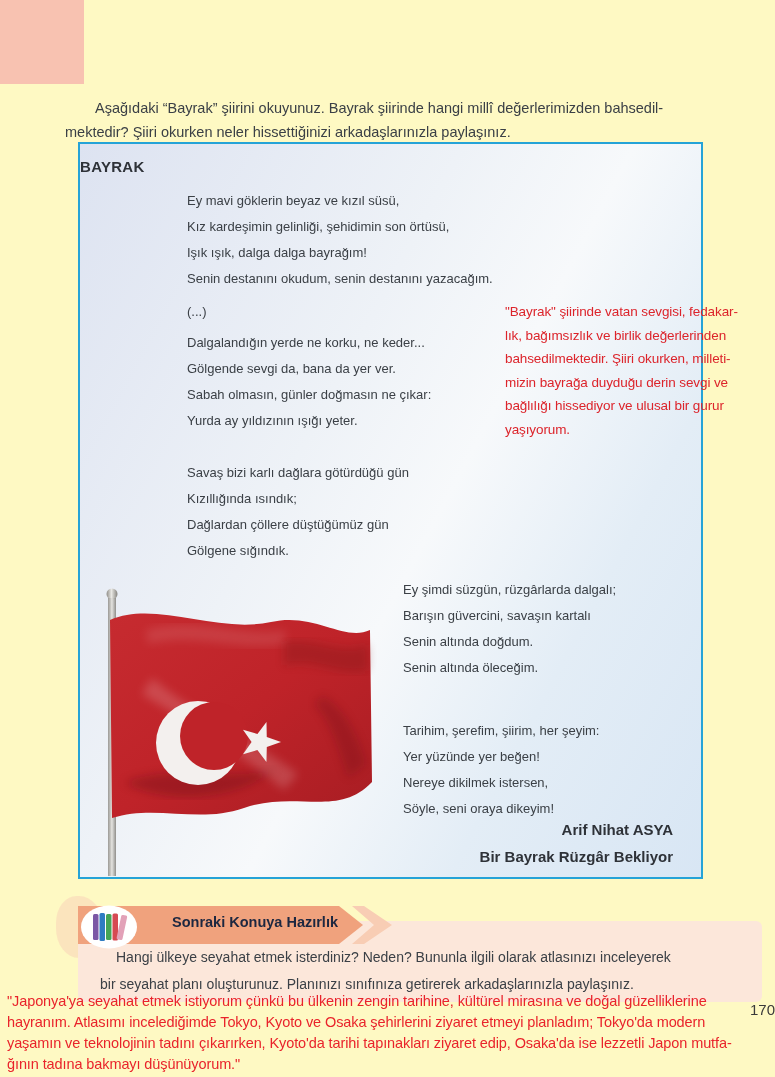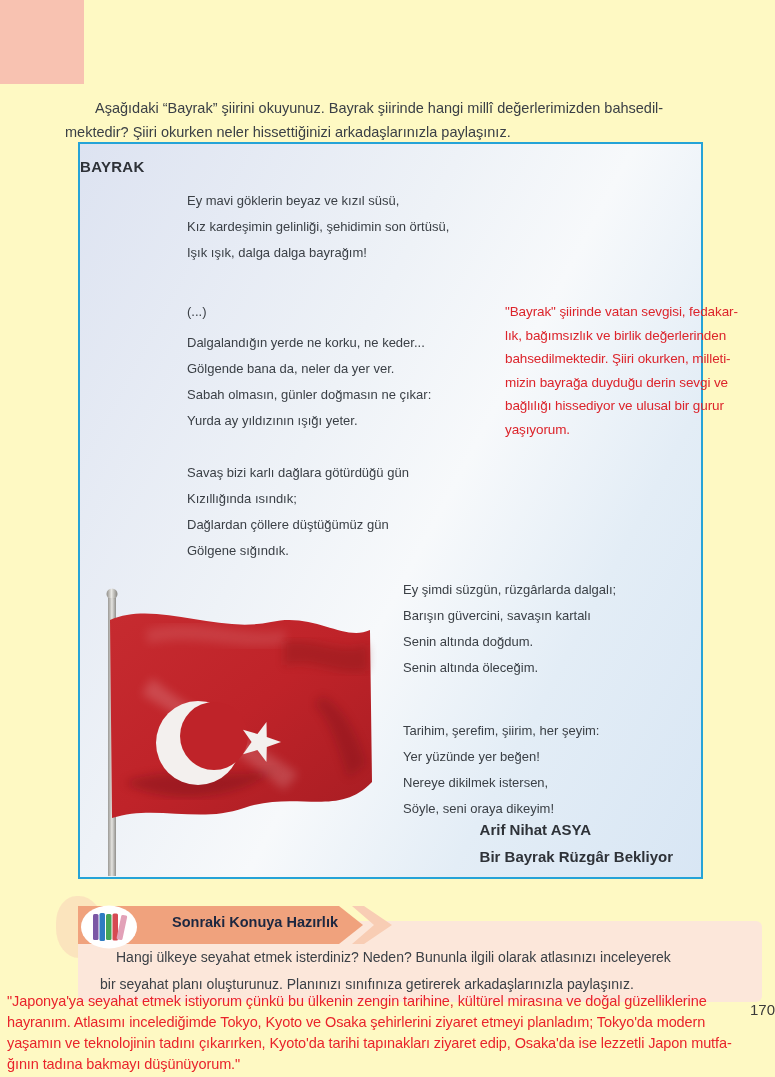--- a/index.html
+++ b/index.html
@@ -22,21 +22,21 @@
   .poem-box{position:absolute;left:78px;top:142px;width:621px;height:733px;
     border:2px solid #25a3d7;
     background:linear-gradient(118deg,#dde3f1 0%,#eef2f7 38%,#f7f9fb 55%,#e3edf6 75%,#d8e6f4 100%);}
   .poem-title{position:absolute;top:14px;left:0;width:100%;text-align:left;
     font-weight:bold;font-size:15px;color:#2e3238;letter-spacing:.3px;}
   .stanza{position:absolute;color:#3b4046;font-size:13px;line-height:26px;white-space:nowrap;}
   .s-left{left:107px;}
   .s-right{left:323px;}
   .s1{top:44px;} .ellipsis{top:155px;} .s2{top:186px;} .s3{top:316px;}
   .s4{top:433px;} .s5{top:574px;}
-  .poem-credit{position:absolute;top:672px;right:28px;
+  .poem-credit{position:absolute;top:672px;right:28px;text-align:right;
     font-weight:bold;font-size:15px;line-height:27px;color:#2e3238;white-space:nowrap;}
 
   
   .answer-side{position:absolute;left:505px;top:300px;color:#dc242b;
     font-size:13.5px;line-height:23.5px;letter-spacing:-.1px;white-space:nowrap;z-index:6;}
   .answer-bottom{position:absolute;left:7px;top:991px;color:#e9232b;
     font-size:14.5px;line-height:21px;letter-spacing:-.1px;white-space:nowrap;z-index:6;}
 
   
   .flag-wrap{position:absolute;left:86px;top:586px;width:300px;height:290px;z-index:2;}
@@ -76,27 +76,28 @@
     <div class="l2">mektedir? Şiiri okurken neler hissettiğinizi arkadaşlarınızla paylaşınız.</div>
   </div>
 
   <div class="poem-box">
     <div class="poem-title">BAYRAK</div>
 
     <div class="stanza s-left s1">
       <div>Ey mavi göklerin beyaz ve kızıl süsü,</div>
       <div>Kız kardeşimin gelinliği, şehidimin son örtüsü,</div>
       <div>Işık ışık, dalga dalga bayrağım!</div>
+      <div>Senin destanını okudum, senin destanını yazacağım.</div>
     </div>
 
     <div class="stanza s-left ellipsis">(...)</div>
 
     <div class="stanza s-left s2">
       <div>Dalgalandığın yerde ne korku, ne keder...</div>
-      <div>Gölgende bana da, neler da yer ver.</div>
+      <div>Gölgende sevgi da, bana da yer ver.</div>
       <div>Sabah olmasın, günler doğmasın ne çıkar:</div>
       <div>Yurda ay yıldızının ışığı yeter.</div>
     </div>
 
     <div class="stanza s-left s3">
       <div>Savaş bizi karlı dağlara götürdüğü gün</div>
       <div>Kızıllığında ısındık;</div>
       <div>Dağlardan çöllere düştüğümüz gün</div>
       <div>Gölgene sığındık.</div>
     </div>

